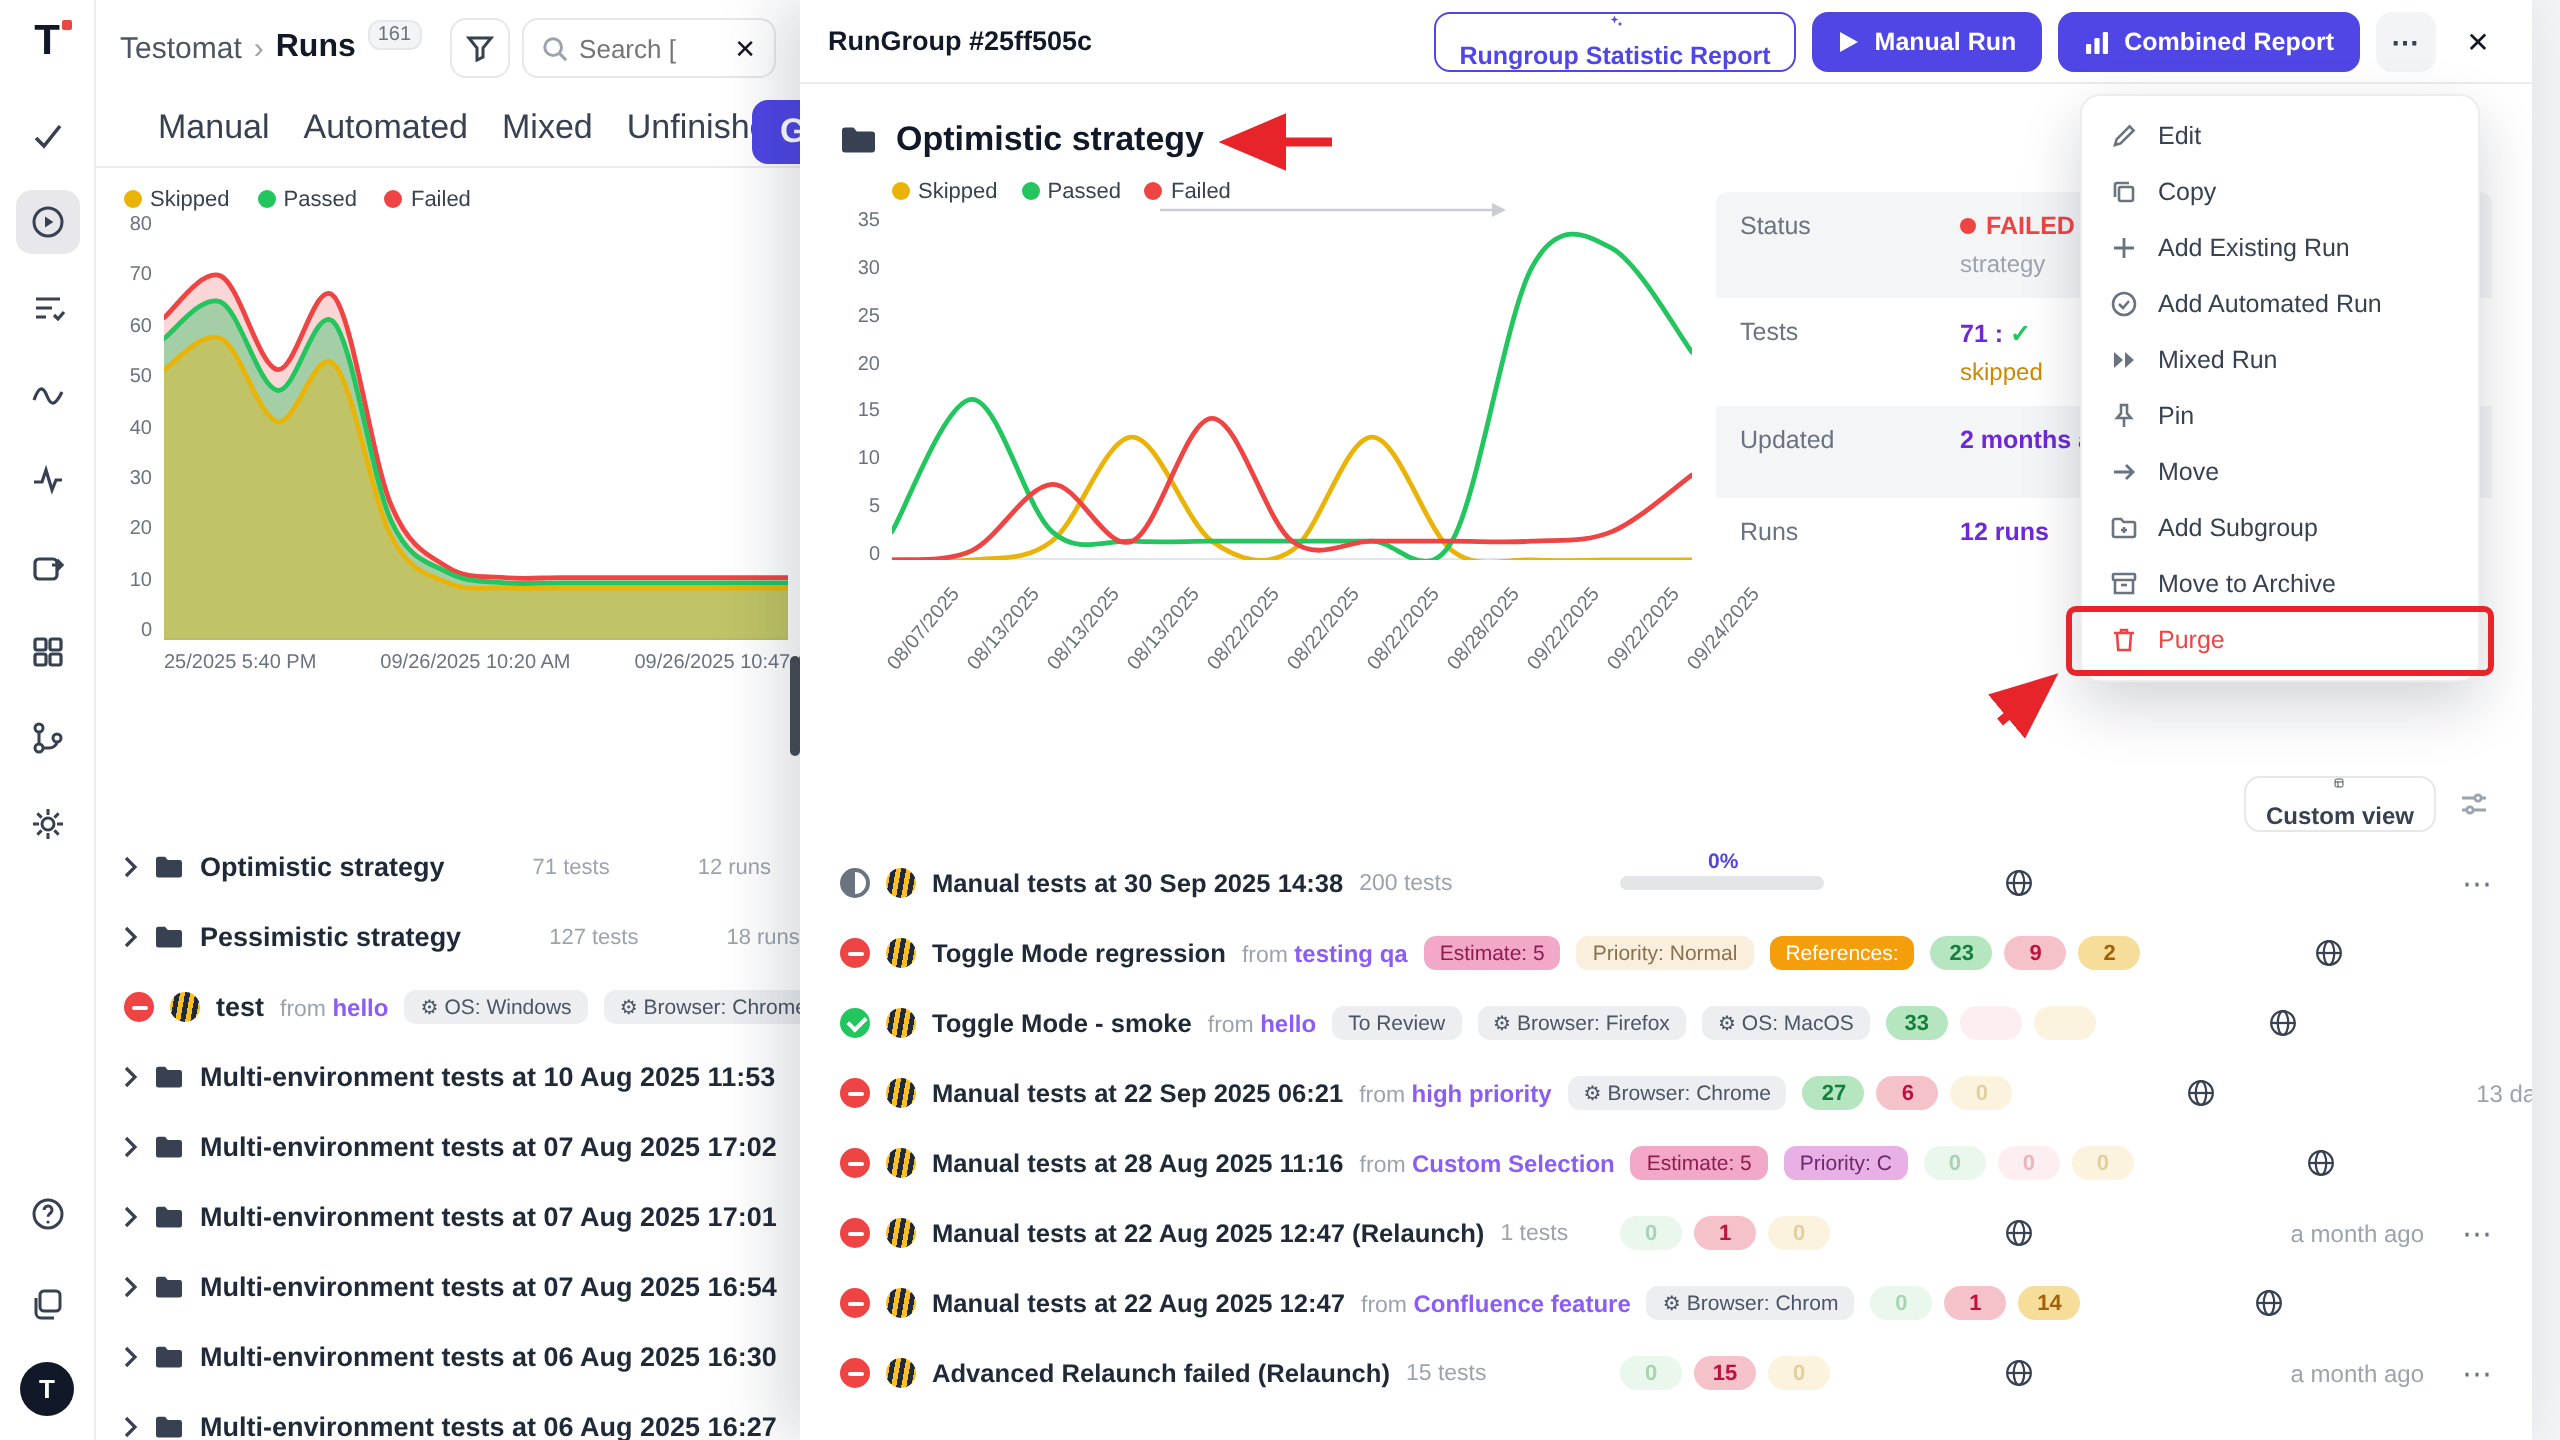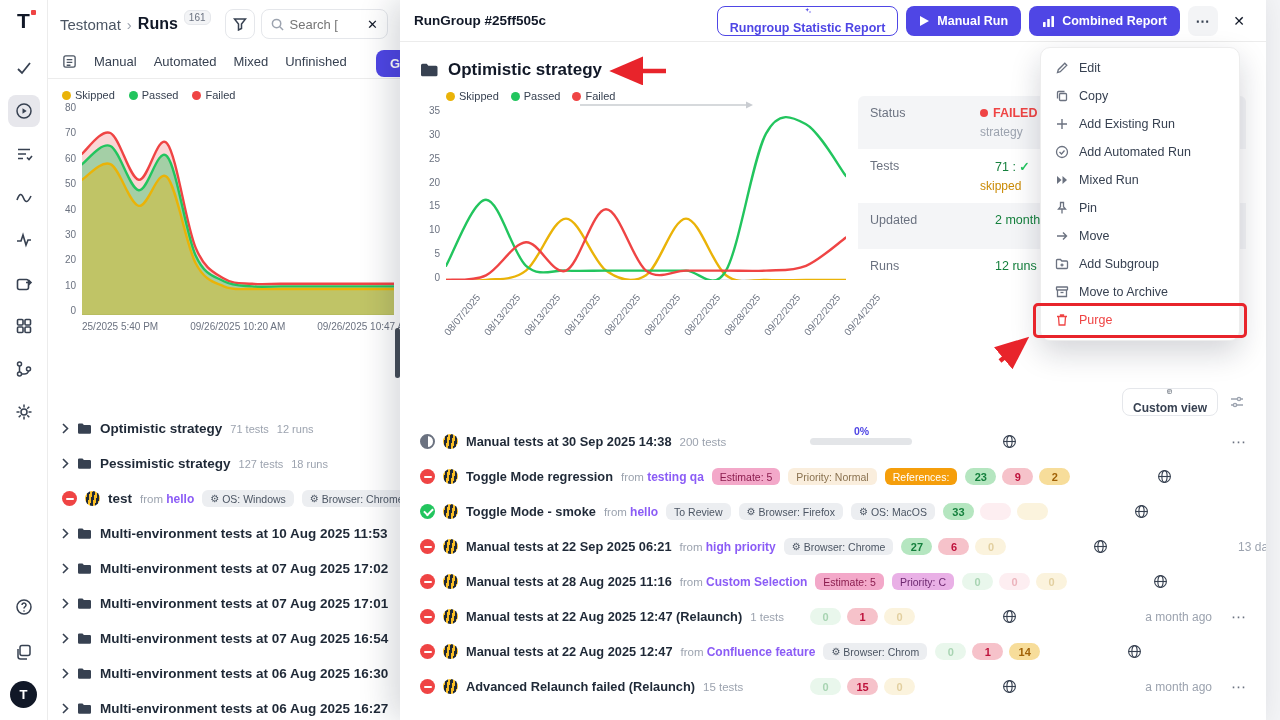--- a/index.html
+++ b/index.html
@@ -22,36 +22,36 @@
   .crumb-app { color:#4b5563; font-weight:400; font-size:15px; }
   .crumb-sep { color:#9ca3af; font-size:15px; }
   .crumb-section { font-weight:700; font-size:16px; color:#111827; }
   .count-badge { font-size:10px; color:#6b7280; background:#f3f4f6; border:1px solid #e5e7eb; border-radius:6px; padding:1px 4px; align-self:flex-start; margin-top:1px; }
   .filter-btn { margin-left:8px; width:30px; height:30px; border:1px solid #e5e7eb; border-radius:8px; background:#fff; display:flex; align-items:center; justify-content:center; flex:none; cursor:pointer; }
   .search-box { flex:1; height:30px; border:1px solid #e5e7eb; border-radius:8px; display:flex; align-items:center; gap:6px; padding:0 9px; color:#9ca3af; min-width:0; }
   .search-box input { border:none; outline:none; flex:1; min-width:10px; font:inherit; font-size:13px; color:#6b7280; background:transparent; }
   .search-clear { color:#111827; font-size:13px; cursor:pointer; flex:none; }
   .search-clear::before { content:"\2715"; }
 
-  .lp-tabs { display:flex; align-items:center; gap:17px; padding:8px 14px 9px; border-bottom:1px solid #ececec; color:#374151; font-size:13px; position:relative; }
+  .lp-tabs { display:flex; align-items:center; gap:17px; padding:8px 14px 9px; border-bottom:1px solid #ececec; color:#374151; font-size:17px; position:relative; }
   .tab { cursor:pointer; white-space:nowrap; }
   .tab.active { position:absolute; left:328px; top:4px; background:#4f46e5; color:#fff; border-radius:8px; padding:6px 14px; font-weight:600; }
 
   .lp-legend { display:flex; gap:14px; align-items:center; padding:10px 14px 2px; font-size:11px; color:#374151; }
   .dot { width:9px; height:9px; border-radius:50%; display:inline-block; margin-right:4px; vertical-align:-1px; }
 
   .lp-chart { position:relative; height:238px; margin:4px 6px 0 8px; }
   .yticks { position:absolute; left:0; top:-5px; height:214px; width:20px; display:flex; flex-direction:column; justify-content:space-between; align-items:flex-end; font-size:10px; color:#6b7280; }
   .lp-chart svg { position:absolute; left:26px; top:0; }
   .xticks-mini { position:absolute; left:26px; right:-10px; top:214px; display:flex; justify-content:space-between; font-size:10px; color:#6b7280; white-space:nowrap; overflow:hidden; }
 
   .lp-list { margin-top:66px; }
   .lp-row { display:flex; align-items:center; gap:8px; padding:0 14px; height:35px; cursor:pointer; }
   .lp-row .label { font-weight:600; font-size:13.5px; color:#1f2937; white-space:nowrap; }
-  .lp-meta { color:#9ca3af; font-size:11px; white-space:nowrap; }
+  .lp-meta { color:#9ca3af; font-size:11px; white-space:nowrap;margin-left:36px; }
   .chev { flex:none; color:#374151; }
 
   .folder-sm { flex:none; }
 
   
   .badge { font-size:10.5px; padding:2.5px 8px; border-radius:6px; background:#eceef1; color:#4b5563; white-space:nowrap; display:inline-flex; align-items:center; gap:3px; flex:none; }
   .badge.gear-b::before { content:"\2699"; font-size:10px; color:#4b5563; }
   .badge.pink { background:#f3a8c9; color:#8c1d4f; }
   .badge.cream { background:#faeedd; color:#8a7250; }
   .badge.orange { background:#f59e0b; color:#fff; }
@@ -97,21 +97,21 @@
   .gr-chart { position:relative; height:240px; margin-top:6px; }
   .gr-chart .yticks { height:178px; top:-5px; }
   .gr-chart svg { position:absolute; left:26px; top:0; }
   #group-x { position:absolute; left:26px; top:176px; width:400px; height:60px; }
   .xtick { position:absolute; top:6px; width:62px; text-align:right; font-size:10px; color:#6b7280; transform:rotate(-50deg); transform-origin:right top; white-space:nowrap; }
 
   .details { flex:1; margin-left:8px; margin-top:8px; font-size:12.5px; align-self:flex-start; border-radius:6px; overflow:hidden; }
   .det-row { display:flex; padding:10px 12px; min-height:46px; }
   .det-row:nth-child(odd) { background:#f4f5f7; }
   .det-label { width:110px; color:#6b7280; flex:none; }
-  .det-value { font-weight:400; color:#15803d;margin-left:15px; }
+  .det-value { font-weight:700; color:#6d28d9; }
   .status-line { color:#ef4444; font-weight:700; display:flex; align-items:center; gap:5px; }
   .red-dot { width:8px; height:8px; border-radius:50%; background:#ef4444; display:inline-block; }
   .det-extra { color:#9ca3af; font-weight:400; margin-top:5px; font-size:12px; }
   .det-extra.skipped { color:#ca8a04; }
   .green-check { color:#22c55e; font-weight:800; }
   .green-check::before { content:"\2713"; }
 
   
   .menu { position:absolute; left:640px; top:47px; width:200px; background:#fff; border:1px solid #ededed; border-radius:10px; box-shadow:0 12px 30px rgba(15,23,42,.18); padding:6px 0; z-index:40; }
   .menu-item { display:flex; align-items:center; gap:10px; height:28px; padding:0 14px; font-size:12.5px; color:#374151; cursor:pointer; }

